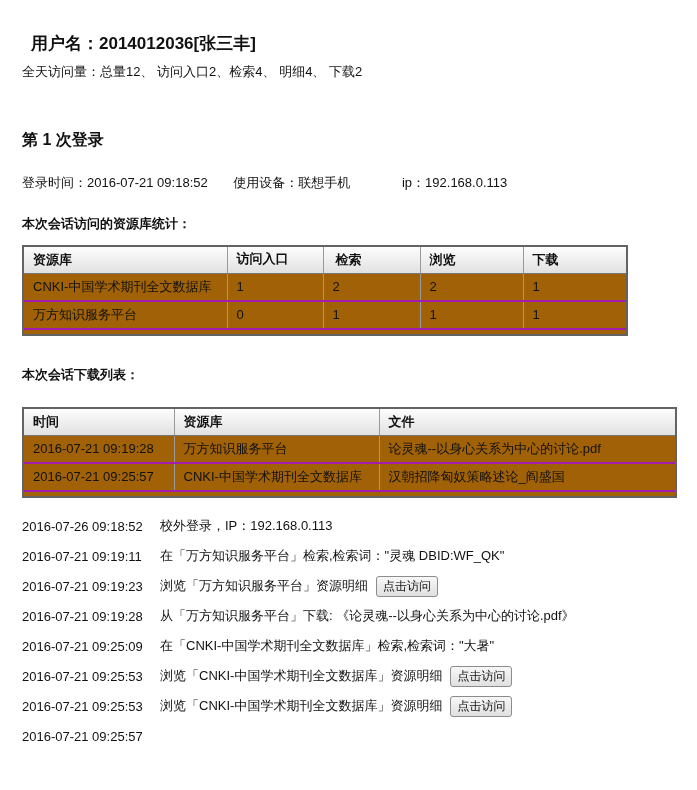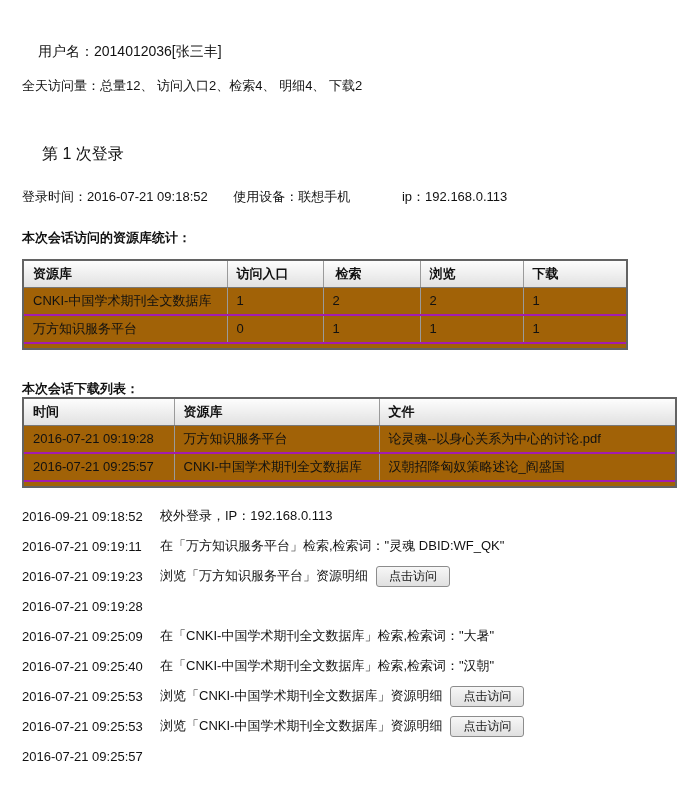--- a/index.html
+++ b/index.html
@@ -9,36 +9,35 @@
     height: 790px;
     background: #ffffff;
     color: #111111;
     font-family: "Liberation Sans", "DejaVu Sans", sans-serif;
     font-size: 13px;
     overflow: hidden;
   }
   .page { padding: 24px 18px 0 22px; }
 
   .username {
-    font-size: 14px;
-    font-weight: normal;
-    margin: 16px;
+    font-size: 17px;
+    font-weight: bold;
+    margin: 9px;
     line-height: 22px;
   }
   .summary {
     margin-top: 7px;
     font-size: 13px;
     line-height: 16px;
   }
   .session-title {
     margin-top: 50px;
     font-size: 16px;
-    font-weight: normal;
+    font-weight: bold;
     line-height: 20px;
-    margin-left: 20px;
   }
   .login-line {
     margin-top: 25px;
     line-height: 16px;
     white-space: nowrap;
   }
   .login-line .seg { margin-right: 22px; }
   .login-line .seg:last-child { margin-right: 0; padding-left: 26px; }
 
   .section-label {
@@ -49,21 +48,21 @@
   .lbl-downloads { margin-top: 31px; }
   .lbl-ops       { margin-top: 22px; }
 
   .tbl-wrap {
     border: 2px solid #636363;
     padding-bottom: 4px;
     background: #a16207;
     margin-top: 13px;
   }
   .tbl-wrap.stats     { width: 606px; }
-  .tbl-wrap.downloads { width: 655px; margin-top: 0; }
+  .tbl-wrap.downloads { width: 655px; margin-top: 24px; }
   .tbl-wrap table {
     width: 100%;
     border-collapse: collapse;
     table-layout: fixed;
   }
   .tbl-wrap th {
     background: linear-gradient(#fdfdfd, #e1e1e1);
     border-bottom: 1px solid #787878;
     font-weight: bold;
     text-align: left;
@@ -88,21 +87,21 @@
     height: 30px;
     white-space: nowrap;
   }
   .op-time { width: 138px; flex: none; }
   .op-text { flex: none; }
   .visit-btn {
     margin-left: 8px;
     font-family: "Liberation Sans", "DejaVu Sans", sans-serif;
     font-size: 12px;
     line-height: 15px;
-    padding: 2px 12px;
+    padding: 2px 6px;
     color: #111111;
     background: linear-gradient(#f7f7f7, #e0e0e0);
     border: 1px solid #8c8c8c;
     border-radius: 3px;
     cursor: pointer;
   }
 </style>
 </head>
 <body>
 
@@ -119,21 +118,21 @@
     <span class="seg">ip：192.168.0.113</span>
   </div>
 
   <div class="section-label lbl-stats">本次会话访问的资源库统计：</div>
 
   <div class="tbl-wrap stats" id="stats-table">
     <table>
       <thead>
           <tr>
             <th style="width: 203px;">资源库</th>
-            <th style="width: 96px;">访问入口</th>
+            <th style="width: 96px; font-family: Liberation Mono, monospace;">访问入口</th>
             <th style="width: 97px; padding-left: 12px;">检索</th>
             <th style="width: 103px;">浏览</th>
             <th>下载</th>
           </tr>
         </thead>
       <tbody>
           <tr>
             <td>CNKI-中国学术期刊全文数据库</td>
             <td>1</td>
             <td>2</td>
@@ -173,42 +172,39 @@
             <td>CNKI-中国学术期刊全文数据库</td>
             <td>汉朝招降匈奴策略述论_阎盛国</td>
           </tr>
         </tbody>
     </table>
   </div>
 
 
   <div class="ops-list" id="ops-list">
       <div class="op-record">
-        <span class="op-time">2016-09-21 09:18:52</span>
+        <span class="op-time">2016-07-26 09:18:52</span>
         <span class="op-text">校外登录，IP：192.168.0.113</span>
       </div>
       <div class="op-record">
         <span class="op-time">2016-07-21 09:19:11</span>
         <span class="op-text">在「万方知识服务平台」检索,检索词："灵魂 DBID:WF_QK"</span>
       </div>
       <div class="op-record">
         <span class="op-time">2016-07-21 09:19:23</span>
         <span class="op-text">浏览「万方知识服务平台」资源明细</span>
         <button class="visit-btn">点击访问</button>
       </div>
       <div class="op-record">
         <span class="op-time">2016-07-21 09:19:28</span>
+        <span class="op-text">从「万方知识服务平台」下载: 《论灵魂--以身心关系为中心的讨论.pdf》</span>
       </div>
       <div class="op-record">
         <span class="op-time">2016-07-21 09:25:09</span>
         <span class="op-text">在「CNKI-中国学术期刊全文数据库」检索,检索词："大暑"</span>
-      </div>
-      <div class="op-record">
-        <span class="op-time">2016-07-21 09:25:40</span>
-        <span class="op-text">在「CNKI-中国学术期刊全文数据库」检索,检索词："汉朝"</span>
       </div>
       <div class="op-record">
         <span class="op-time">2016-07-21 09:25:53</span>
         <span class="op-text">浏览「CNKI-中国学术期刊全文数据库」资源明细</span>
         <button class="visit-btn">点击访问</button>
       </div>
       <div class="op-record">
         <span class="op-time">2016-07-21 09:25:53</span>
         <span class="op-text">浏览「CNKI-中国学术期刊全文数据库」资源明细</span>
         <button class="visit-btn">点击访问</button>

